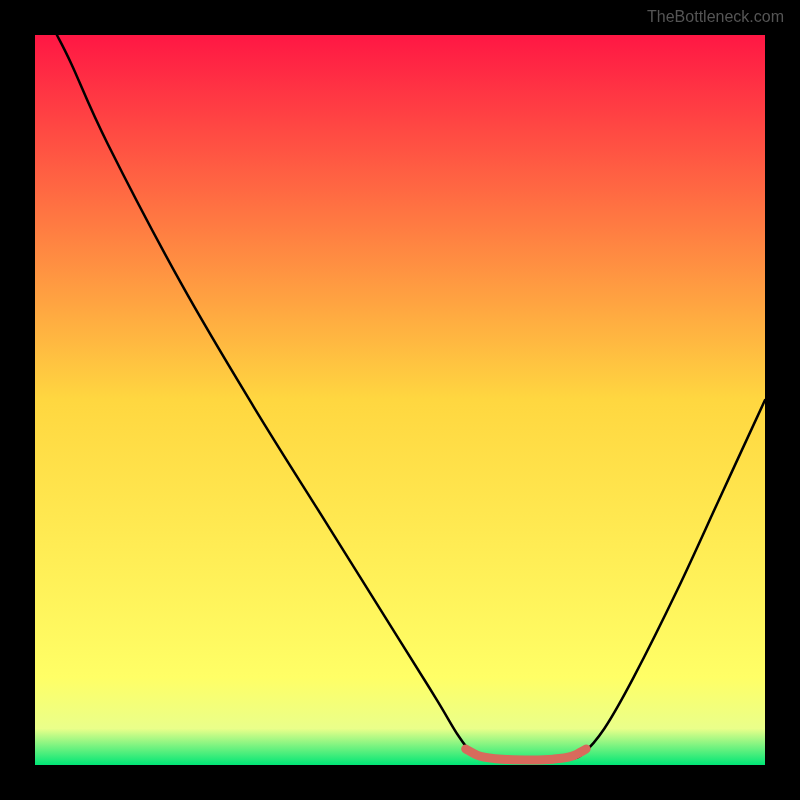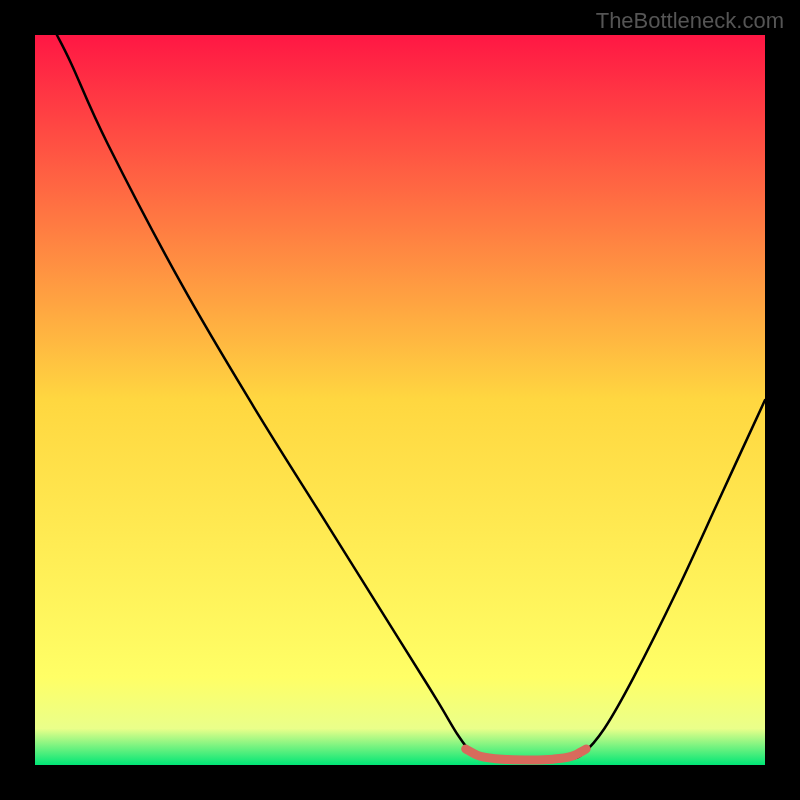--- a/index.html
+++ b/index.html
@@ -9,21 +9,21 @@
     height: 800px;
     background: #000;
     position: relative;
     font-family: Arial, sans-serif;
   }
   .watermark {
     position: absolute;
     top: 8px;
     right: 16px;
     color: #555;
-    font-size: 22px;
+    font-size: 16px;
     z-index: 10;
   }
   .chart-container {
     position: absolute;
     top: 35px;
     left: 35px;
     width: 730px;
     height: 730px;
   }
   svg {

